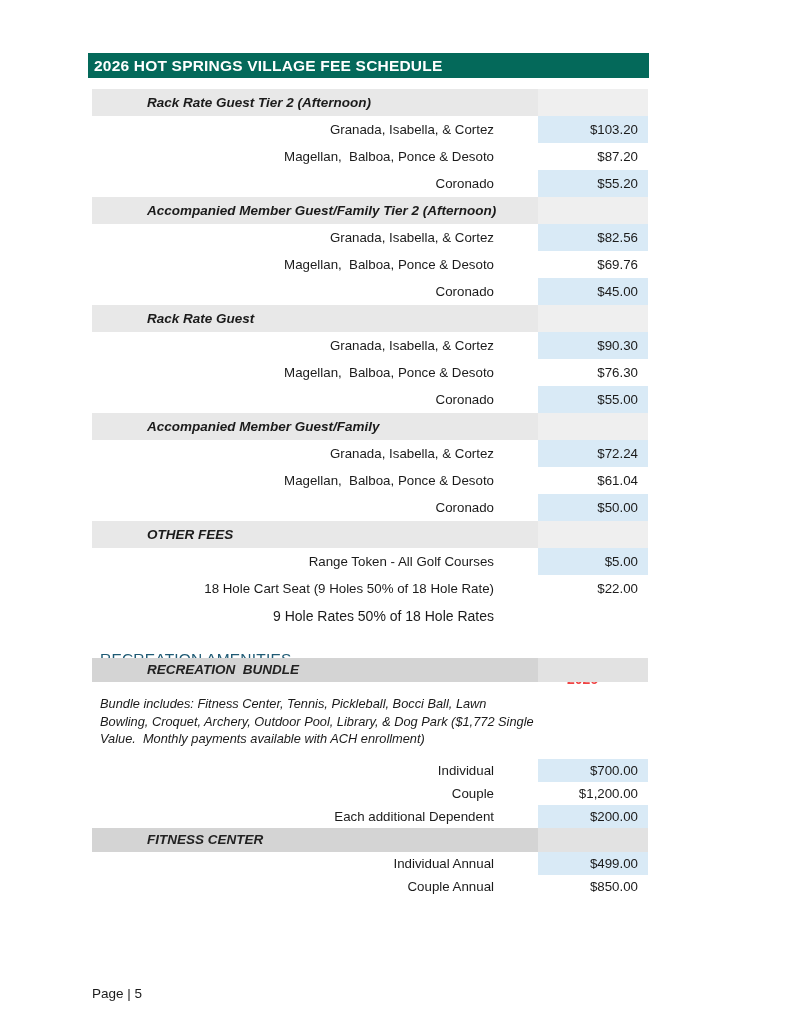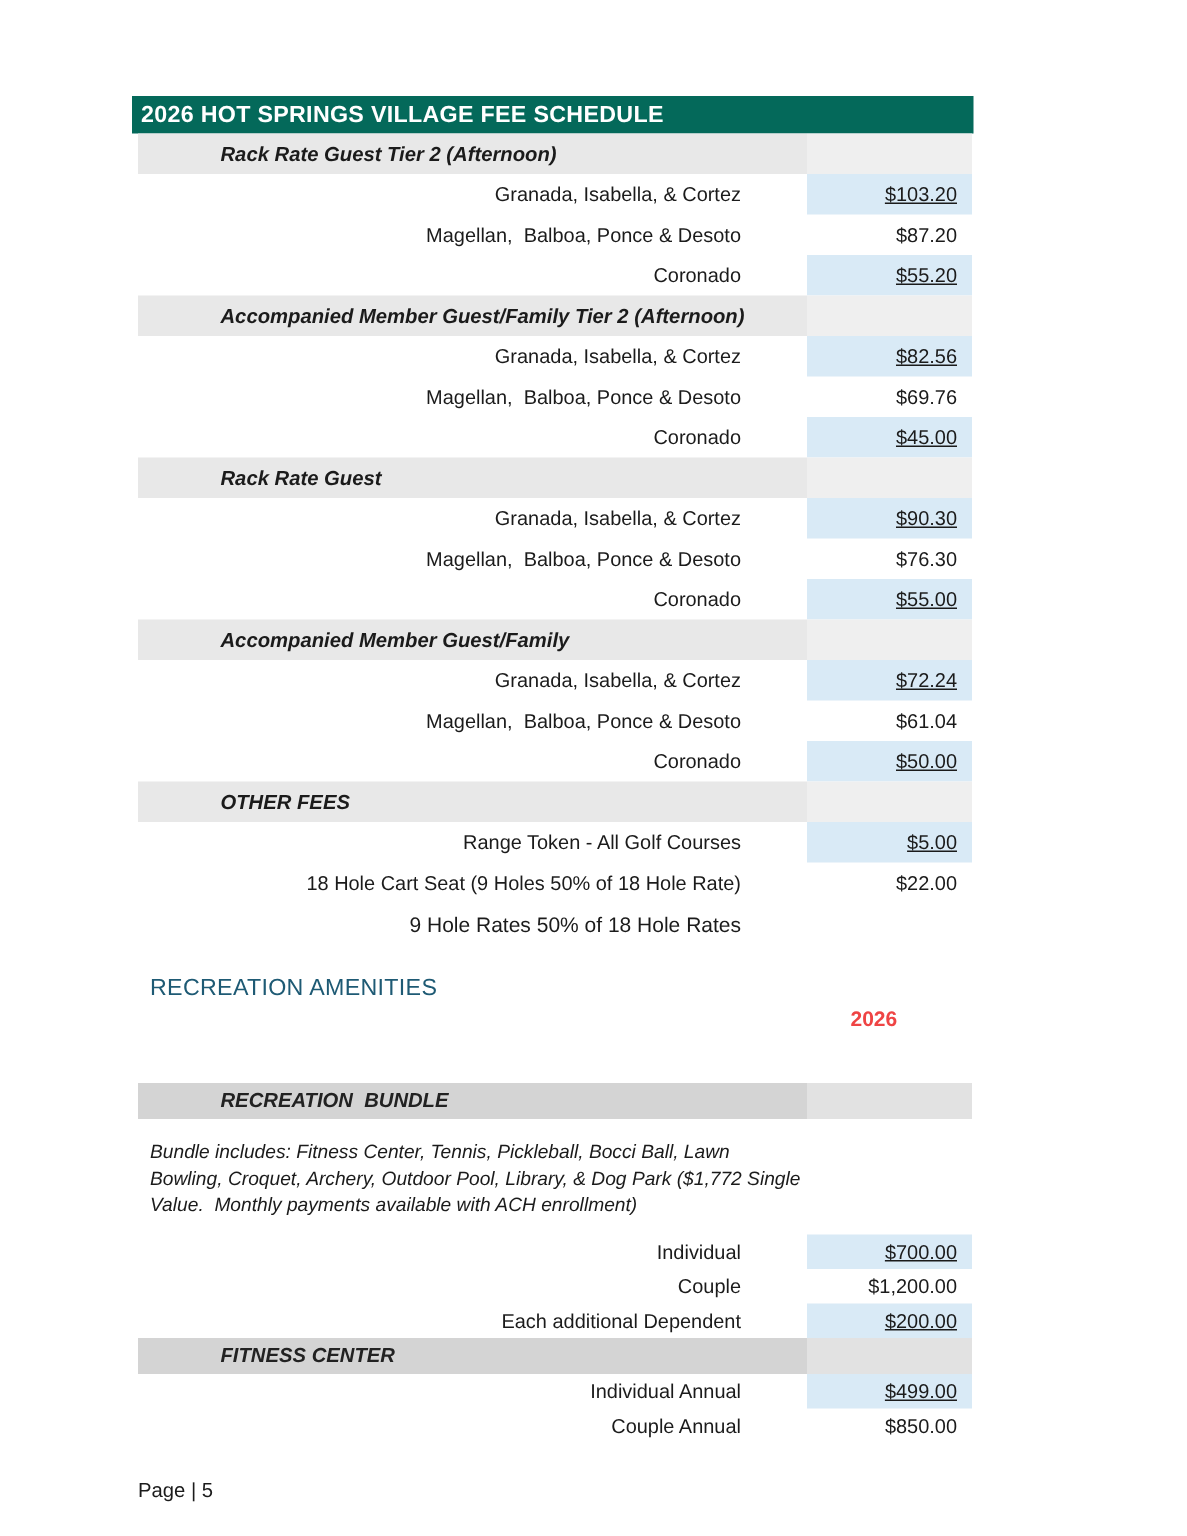--- a/index.html
+++ b/index.html
@@ -6,26 +6,25 @@
   .doc{
     position:relative;width:791px;height:1024px;background:#ffffff;overflow:hidden;
     font-family:"Liberation Sans", sans-serif;color:#1b1b1b;
   }
   
   .title-bar{
     position:absolute;left:88px;top:53px;width:561px;height:25px;
     background:#04695a;color:#ffffff;font-size:15.5px;font-weight:600;
     line-height:25px;padding-left:6px;box-sizing:border-box;letter-spacing:.2px;
     white-space:pre;
-    margin-top:11px;
   }
   
   .table{position:absolute;left:92px;width:556px;}
   #golf-blocks{top:89px;}
-  #rec-blocks{top:722px;}
+  #rec-blocks{top:658px;}
   .bar{display:flex;height:27px;}
   .bar .bar-label{
     flex:1;font-weight:bold;font-style:italic;font-size:13.5px;line-height:27px;
     padding-left:55px;white-space:pre;box-sizing:border-box;
   }
   .bar .bar-tail{width:110px;}
   .bar-light .bar-label{background:#e8e8e8;}
   .bar-light .bar-tail{background:#efefef;}
   .bar-dark{height:24px;}
   .bar-dark .bar-label{background:#d4d4d4;line-height:24px;color:#222;}
@@ -33,21 +32,21 @@
   .fee-row{display:flex;height:27px;align-items:stretch;font-size:13.3px;gap:32px;}
   #rec-blocks .fee-row{height:23px;}
   .row-label{
     flex:1;text-align:right;padding-right:12px;white-space:pre;
     display:flex;align-items:center;justify-content:flex-end;
   }
   .price-cell{
     width:110px;box-sizing:border-box;text-align:right;padding-right:10px;
     display:flex;align-items:center;justify-content:flex-end;
   }
-  .hl{background:#d9eaf6;text-decoration:underline;}
+  .hl{background:#d9eaf6;}
   .red-heading{
     height:24px;line-height:24px;color:#cc0000;font-weight:bold;
     font-size:13.5px;padding-left:78px;white-space:pre;
   }
   .note .row-label{font-size:14px;}
   .bundle-desc{margin:13px 0 11px 8px;font-style:italic;font-size:12.8px;line-height:17.5px;}
   .desc-line{white-space:pre;}
   
   .rec-title{
     position:absolute;left:100px;top:650px;font-size:15.5px;color:#1e5a74;

